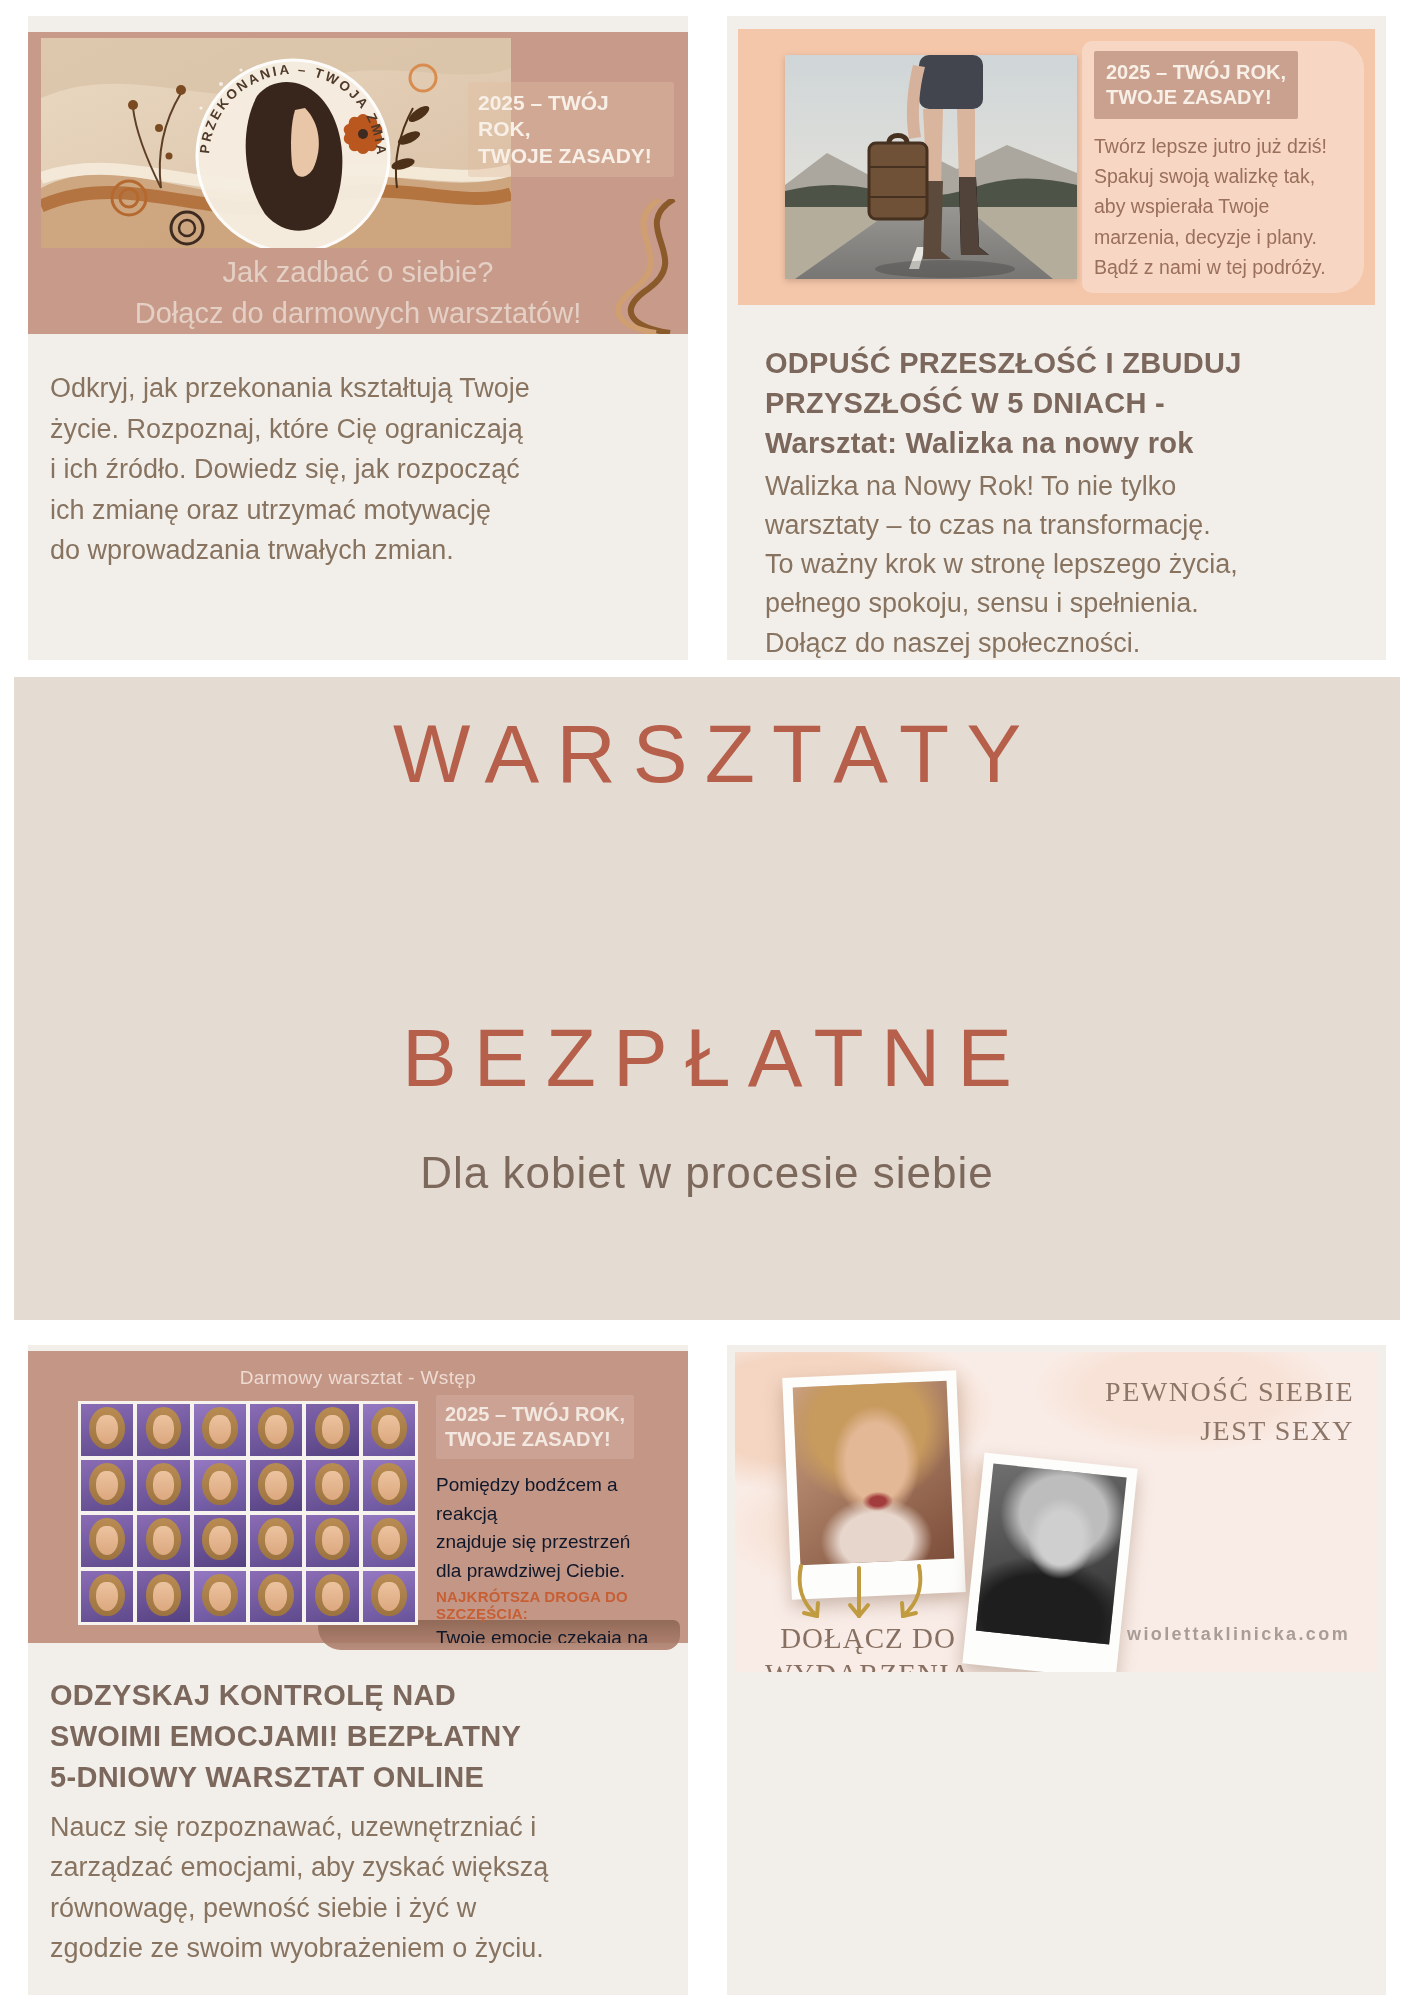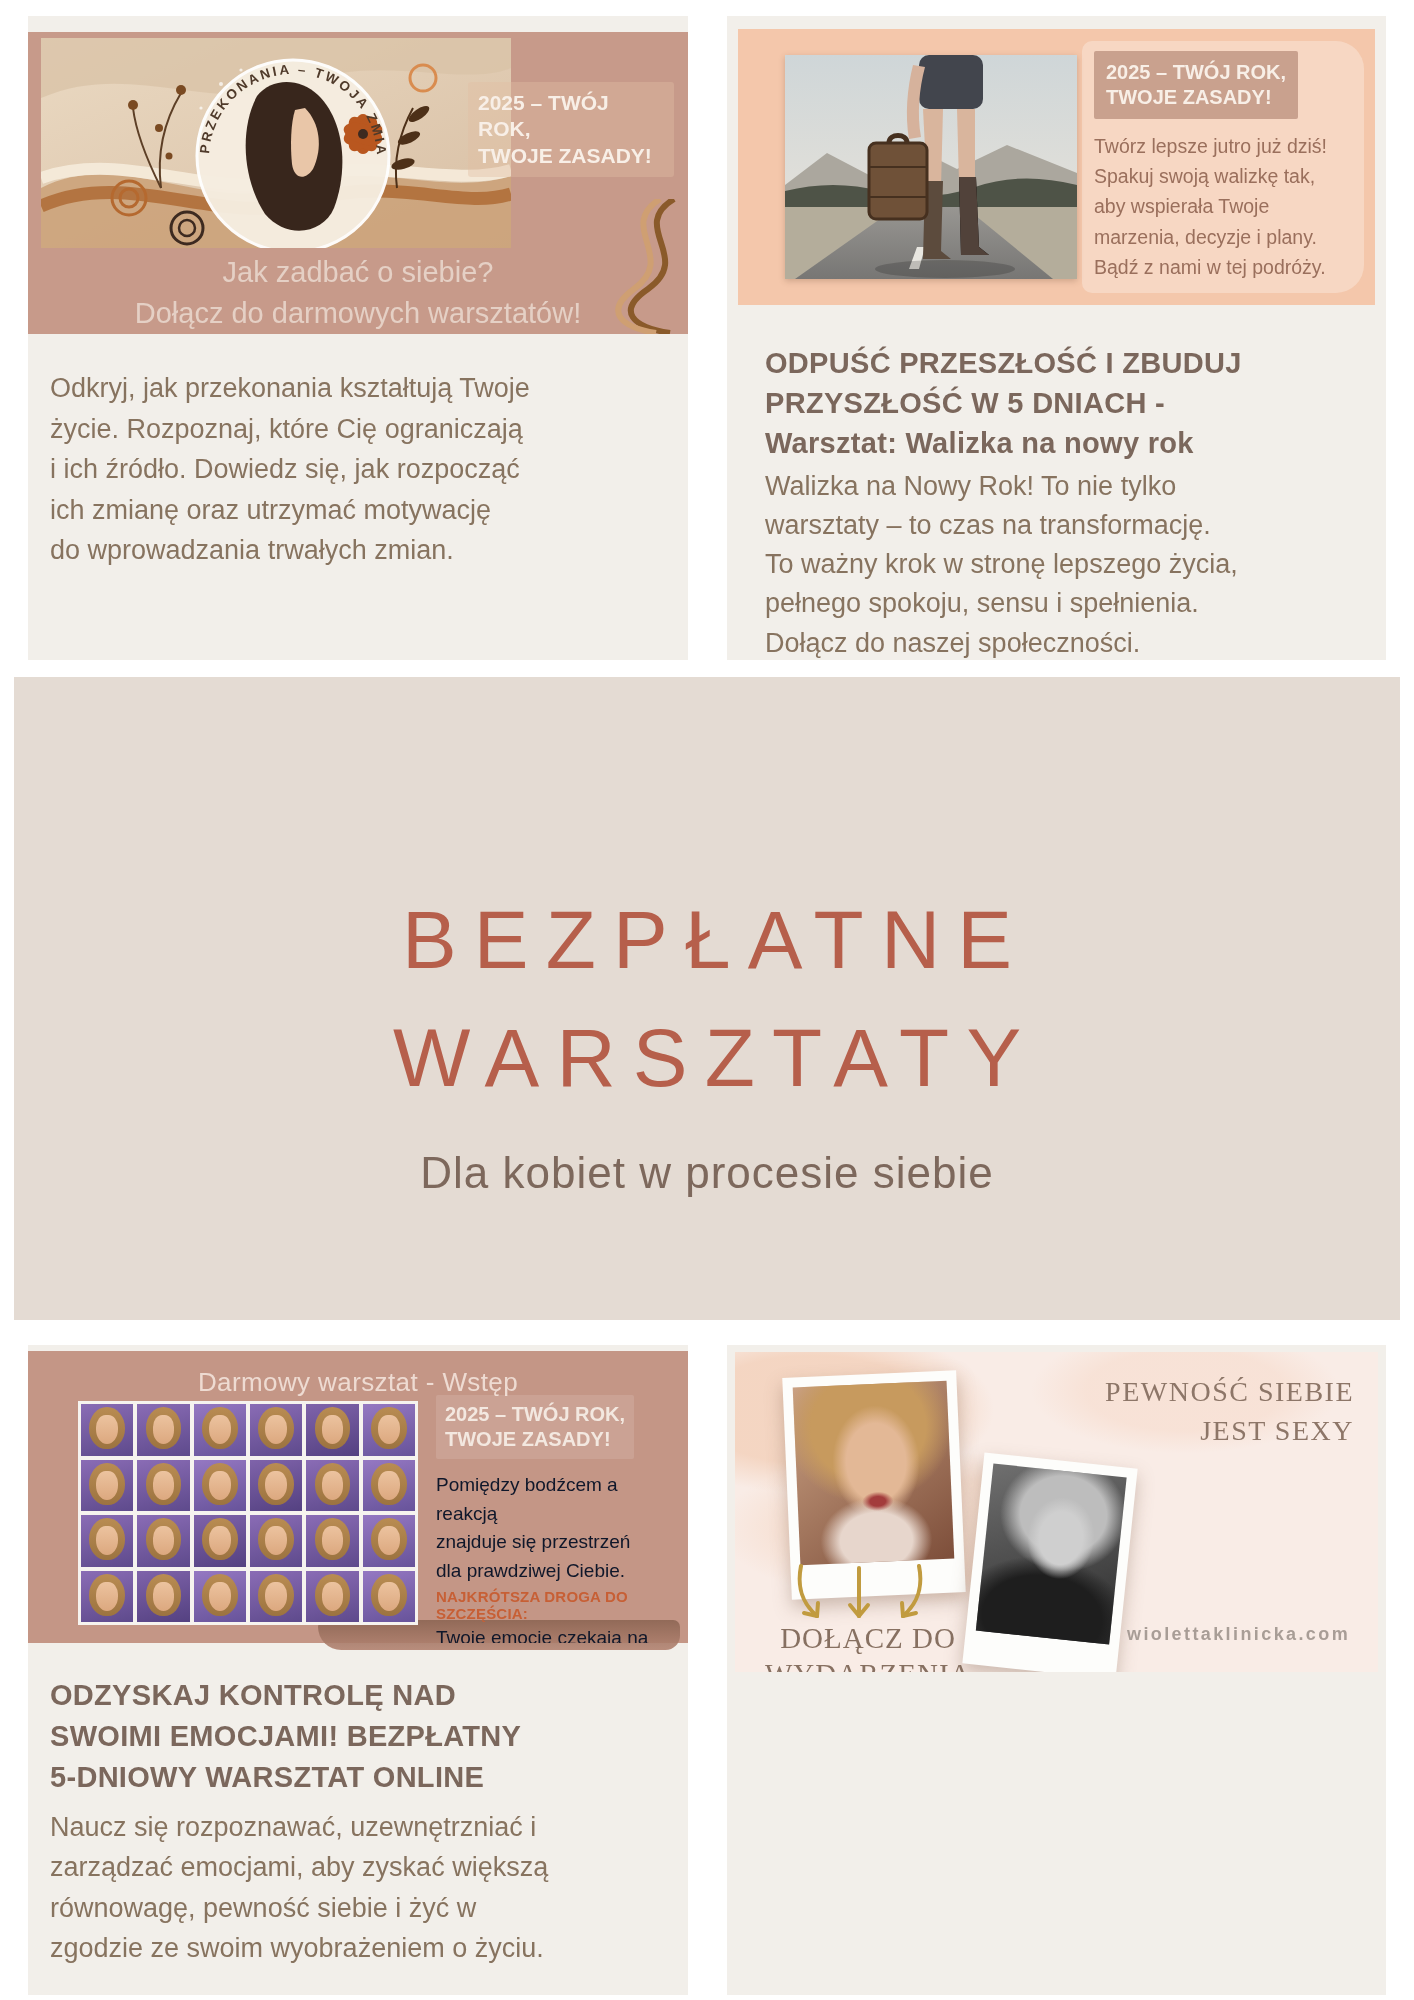--- a/index.html
+++ b/index.html
@@ -44,21 +44,21 @@
   .band-title.l2{margin-top:36px;}
   .band-sub{margin:48px 0 0 0;text-align:center;color:#7d685c;font-size:44px;font-weight:400;
             letter-spacing:1px;line-height:1.2;}
 
   
   .bl-banner{position:absolute;left:0;top:6px;width:660px;height:292px;background:#c49686;}
   .bl-curl{position:absolute;left:290px;bottom:-7px;width:362px;height:30px;opacity:.9;
            background:linear-gradient(#8c6553,#b28270);border-radius:14px 14px 30px 48px;}
   .bl-banner-inner{position:absolute;inset:0;overflow:hidden;}
   .bl-title{position:absolute;left:0;right:0;top:16px;text-align:center;color:#eedbd2;
-            font-size:26px;letter-spacing:.4px;}
+            font-size:19px;letter-spacing:.4px;}
   .bl-grid{position:absolute;left:50px;top:50px;width:340px;height:224px;background:#f6f3ef;
            display:grid;grid-template-columns:repeat(6,1fr);grid-template-rows:repeat(4,1fr);gap:4px;padding:3px;box-sizing:border-box;}
   .cell{position:relative;background:linear-gradient(165deg,#8a6cb5,#5e4a8c);overflow:hidden;}
   .cell:nth-child(3n){background:linear-gradient(165deg,#9578c2,#67539a);}
   .cell:nth-child(5n){background:linear-gradient(165deg,#7f63aa,#544181);}
   .cell::before{content:"";position:absolute;left:16%;top:6%;width:68%;height:82%;
                 background:linear-gradient(#b98c52,#9c7340);border-radius:50% 50% 48% 48%;}
   .cell::after{content:"";position:absolute;left:29%;top:22%;width:42%;height:56%;
                background:linear-gradient(#ecc39f,#dca87f);border-radius:48% 48% 55% 55%;}
   .bl-col{position:absolute;left:408px;top:44px;width:240px;}
@@ -217,22 +217,22 @@
         <p class="tr-promo">Twórz lepsze jutro już dziś!<br>Spakuj swoją walizkę tak,<br>aby wspierała Twoje<br>marzenia, decyzje i plany.<br>Bądź z nami w tej podróży.</p>
       </div>
     </div>
     <div class="card-text" style="top:327px;margin-left:16px;">
       <h3 class="card-heading" style="line-height:1.38;">ODPUŚĆ PRZESZŁOŚĆ I ZBUDUJ<br>PRZYSZŁOŚĆ W 5 DNIACH -<br>Warsztat: Walizka na nowy rok</h3>
       <p class="card-body" style="line-height:1.45;margin-top:4px;">Walizka na Nowy Rok! To nie tylko<br>warsztaty – to czas na transformację.<br>To ważny krok w stronę lepszego życia,<br>pełnego spokoju, sensu i spełnienia.<br>Dołącz do naszej społeczności.</p>
     </div>
   </div>
 
   <div id="band">
+    <h1 class="band-title l2">WARSZTATY</h1>
     <h1 class="band-title l1">BEZPŁATNE</h1>
-    <h1 class="band-title l2">WARSZTATY</h1>
     <p class="band-sub">Dla kobiet w procesie siebie</p>
   </div>
 
   <div class="card" id="card-bl">
     <div class="bl-banner">
       <div class="bl-curl"></div>
       <div class="bl-banner-inner">
         <div class="bl-title">Darmowy warsztat - Wstęp</div>
         <div class="bl-grid">
             <div class="cell"></div>

